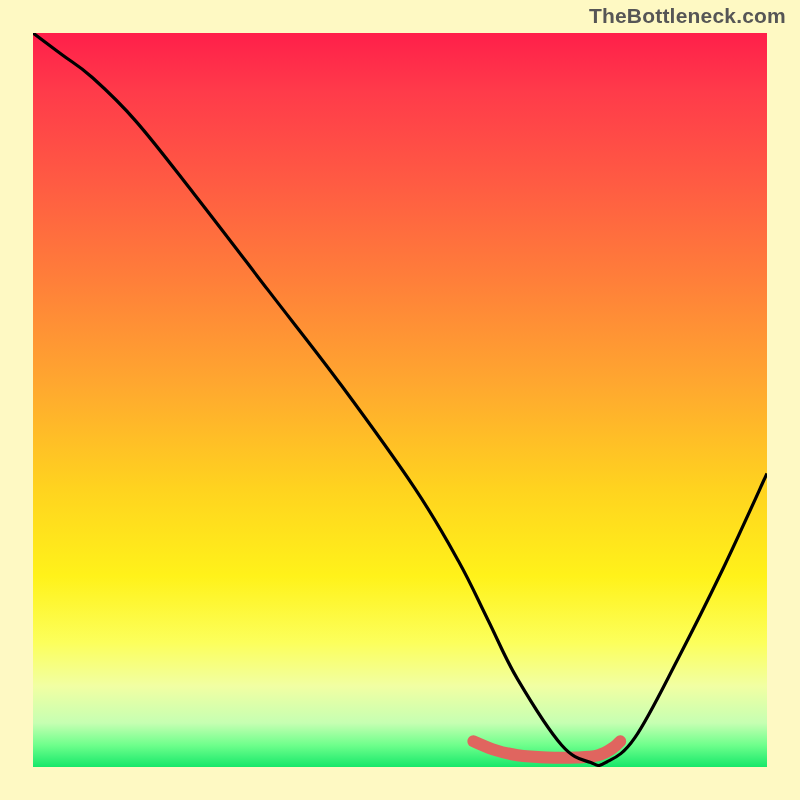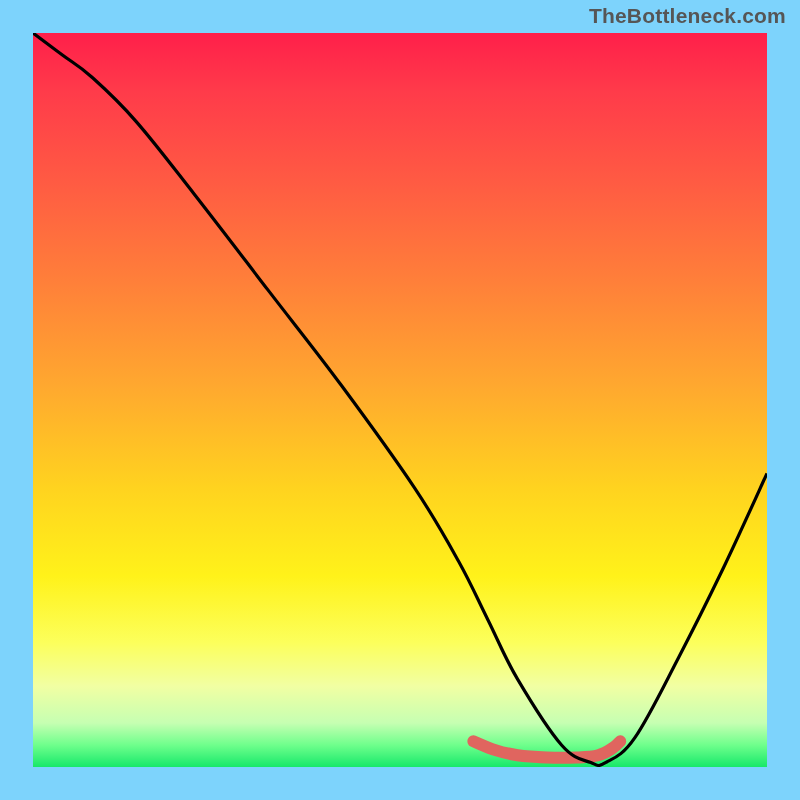--- a/index.html
+++ b/index.html
@@ -7,21 +7,21 @@
     padding: 0;
     width: 800px;
     height: 800px;
     background: #000;
     overflow: hidden;
   }
   .wrap {
     position: relative;
     width: 800px;
     height: 800px;
-    background: #7dd3fc;
+    background: #fef9c3;
   }
   .watermark {
     position: absolute;
     top: 4px;
     right: 14px;
     font-family: Arial, Helvetica, sans-serif;
     font-size: 21px;
     font-weight: bold;
     color: #565656;
     letter-spacing: 0.2px;

